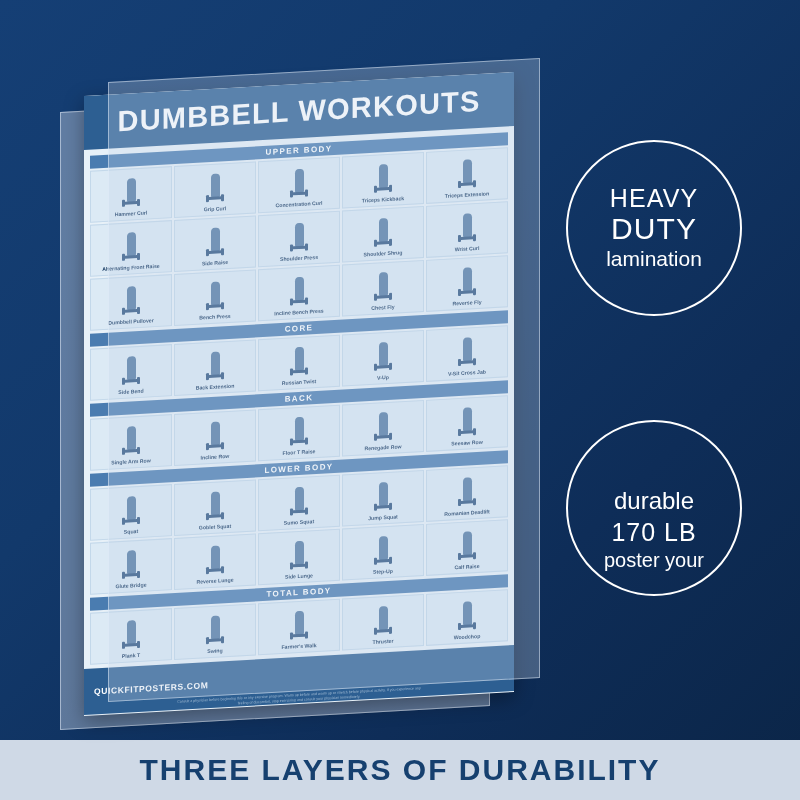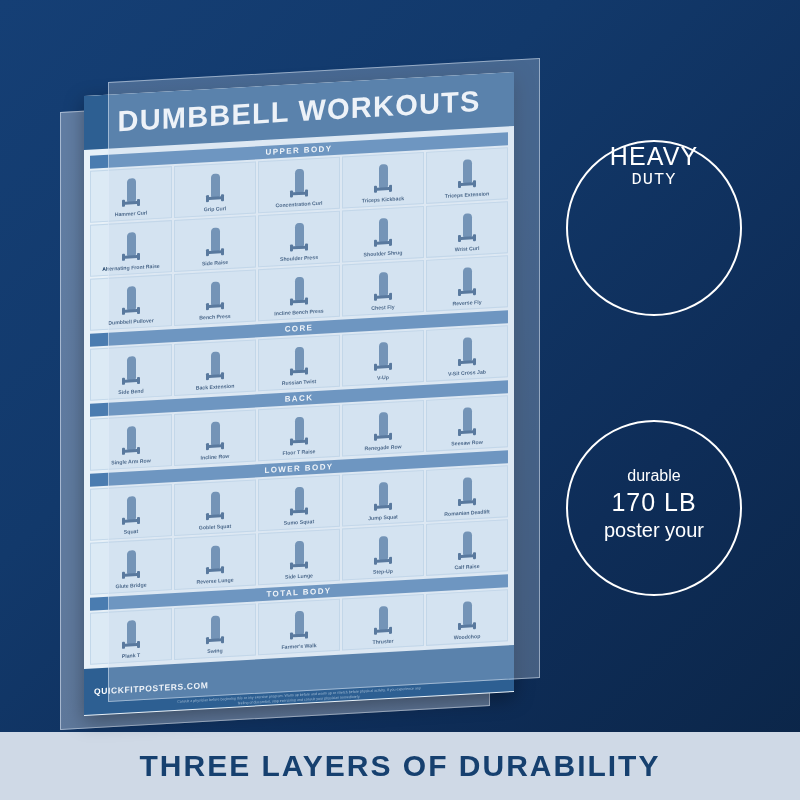--- a/index.html
+++ b/index.html
@@ -10,46 +10,46 @@
   }
   .stage {
     position: relative;
     width: 800px; height: 800px;
     background: linear-gradient(135deg, #153f75 0%, #12396b 35%, #0e2d58 70%, #0b2547 100%);
     overflow: hidden;
   }
   
   .bottom-banner {
     position: absolute; left: 0; bottom: 0;
-    width: 800px; height: 68px;
+    width: 800px; height: 60px;
     background: #cfd9e6;
     display: flex; align-items: center; justify-content: center;
   }
   .bottom-banner .txt {
     color: #16406f;
     font-size: 30px;
     font-weight: bold;
     letter-spacing: 2.0px;
     white-space: nowrap;
   }
   
   .circle {
     position: absolute;
     border-radius: 50%;
     border: 2px solid #ffffff;
     display: flex; flex-direction: column;
-    align-items: center; justify-content: flex-start;
+    align-items: center; justify-content: center;
     color: #ffffff; text-align: center;
   }
   #circle-heavy-duty { left: 566px; top: 140px; width: 176px; height: 176px; }
   #circle-paper      { left: 566px; top: 420px; width: 176px; height: 176px; }
   .c-l1 { font-size: 25px; letter-spacing: 1.1px; line-height: 1.12; }
-  .c-l2 { font-size: 17px; letter-spacing: 1.1px; line-height: 1.12; font-family: Liberation Mono, monospace; }
+  .c-l2 { font-size: 30px; letter-spacing: 1.1px; line-height: 1.12; }
   .c-l3 { font-size: 21px; line-height: 1.3; }
-  .c-p1 { font-size: 16px; line-height: 1.35; margin-top: 43px; }
+  .c-p1 { font-size: 24px; line-height: 1.35; margin-top: 43px; }
   .c-p2 { font-size: 25px; letter-spacing: 1px; line-height: 1.2; }
   .c-p3 { font-size: 20px; line-height: 1.35; }
 
   
   .poster-stack {
     position: absolute; left: 40px; top: 30px; width: 500px; height: 700px;
   }
   .sheet {
     position: absolute;
     transform: skewY(-3.2deg);
@@ -470,20 +470,21 @@
         <div class="disclaimer">Consult a physician before beginning this or any exercise program. Warm up before and warm up or stretch before physical activity. If you experience any feeling of discomfort, stop exercising and consult your physician immediately.</div>
       </div>
     </div>
 
     <div class="sheet lam-front"></div>
   </div>
 
   <div class="circle" id="circle-heavy-duty">
     <div class="c-l1">HEAVY</div>
     <div class="c-l2">DUTY</div>
+    <div class="c-l3">lamination</div>
   </div>
 
   <div class="circle" id="circle-paper">
     <div class="c-p1">durable</div>
     <div class="c-p2">170 LB</div>
     <div class="c-p3">poster your</div>
   </div>
 
   <div class="bottom-banner">
     <div class="txt">THREE LAYERS OF DURABILITY</div>

